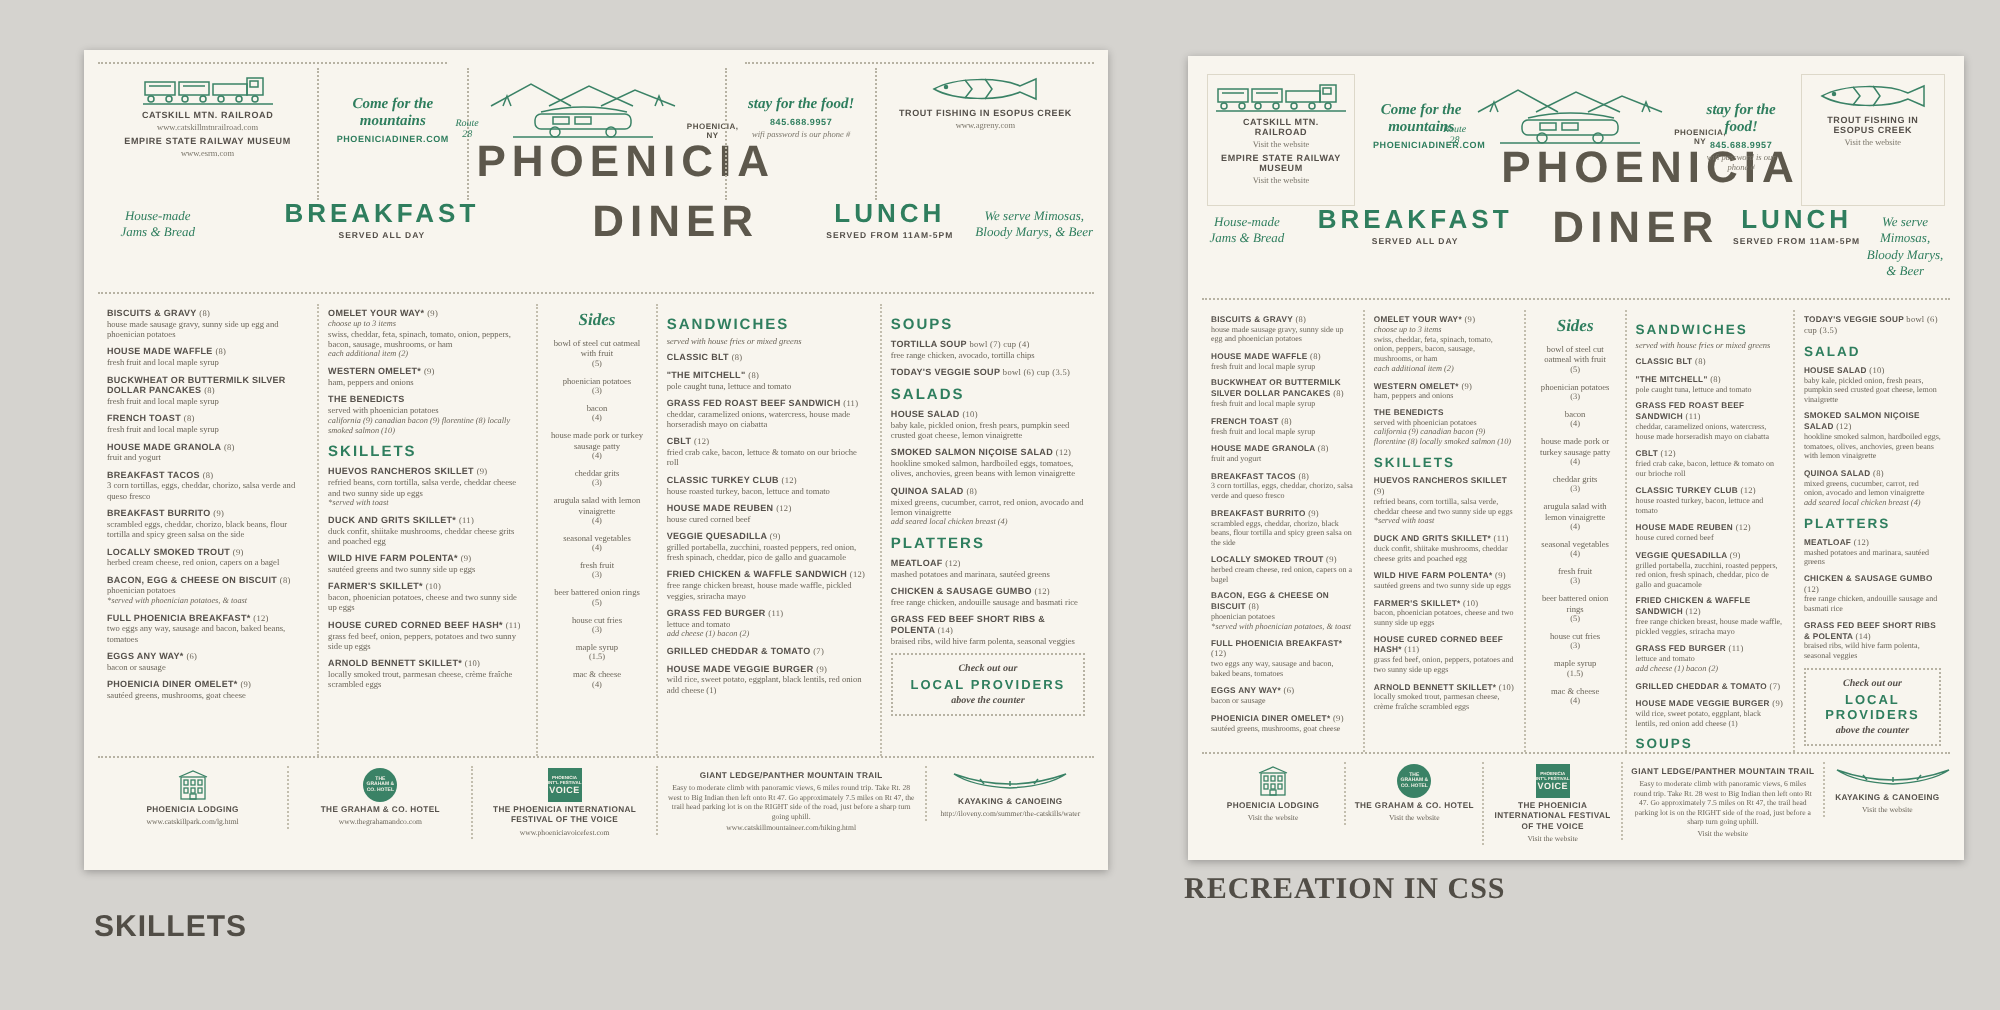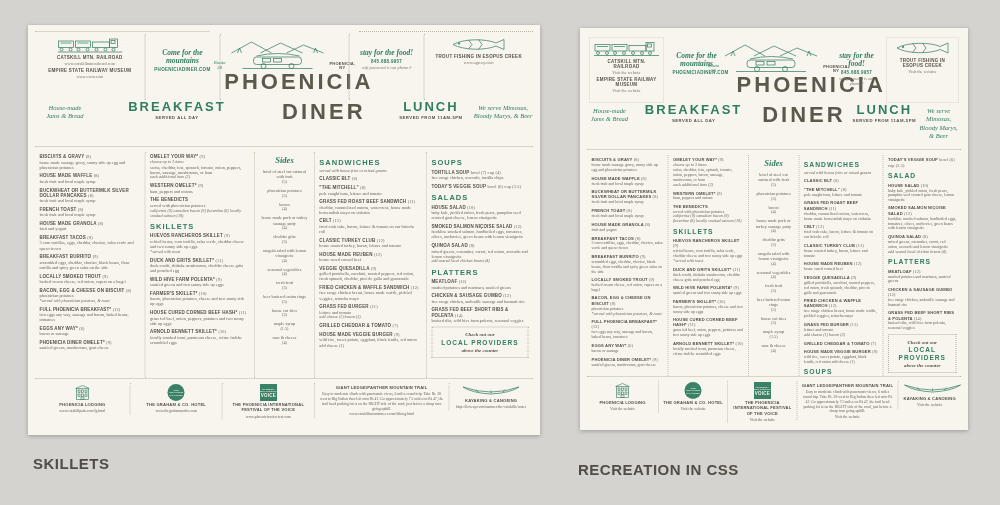--- a/index.html
+++ b/index.html
@@ -1,26 +1,26 @@
 <!DOCTYPE html>
 <html><head>
 <meta charset="utf-8">
 <style>
   html,body{margin:0;padding:0;}
   body{width:1000px;height:505px;background:#d5d3cf;font-family:"Liberation Sans",sans-serif;overflow:hidden;position:relative;}
-  .stage{position:absolute;inset:0;}
+  .stage{position:absolute;inset:0;margin-left:14px;}
   .card{position:absolute;background:#f8f5ee;box-shadow:0 1px 4px rgba(0,0,0,.28);overflow:hidden;}
   .card-l{left:28px;top:25px;width:512px;height:410px;}
   .card-r{left:580px;top:28px;width:388px;height:402px;}
   .inner{transform:scale(.5);transform-origin:0 0;position:relative;color:#565147;}
   .card-l .inner{width:1024px;height:820px;}
   .card-r .inner{width:776px;height:804px;}
   .caption{position:absolute;font-weight:bold;font-size:15px;letter-spacing:.5px;color:#514d46;}
   .cap-l{left:33px;top:455px;}
-  .cap-r{left:578px;top:461px;}
+  .cap-r{left:578px;top:437px;font-family:Liberation Serif, serif;}
 
   
   .hr-top{position:absolute;top:12px;left:14px;right:14px;display:flex;justify-content:space-between;}
   .hr-top span{width:35%;border-top:2px dotted #b7b2a3;}
   .m-head{display:flex;height:150px;padding:18px 14px 0 14px;box-sizing:border-box;}
   .m-head .cell{box-sizing:border-box;padding:6px 8px;text-align:center;display:flex;flex-direction:column;justify-content:flex-start;}
   .card-l .m-head .cell+.cell{border-left:2px dotted #b7b2a3;}
   .card-r .m-head .cell{border:1.5px solid #ddd8c9;margin:0 5px;}
   .card-r .m-head .cell.c-center,.card-r .m-head .cell.c-script{border:none;}
   .c-rail{width:22%;}.c-script{width:15%;}.c-center{width:26%;}.c-trout{width:22%;}

